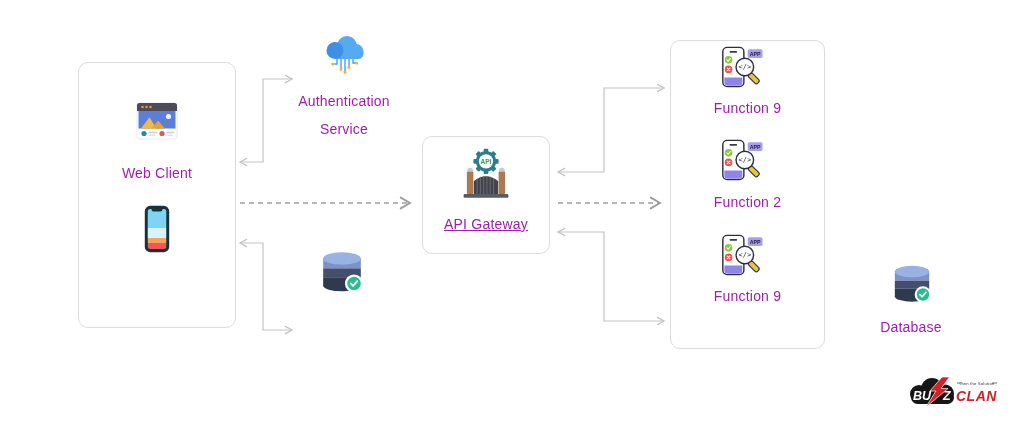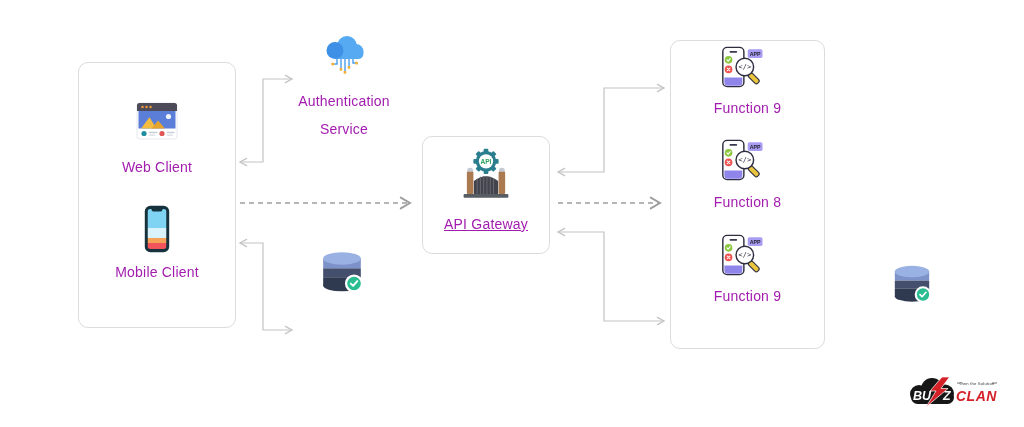--- a/index.html
+++ b/index.html
@@ -82,38 +82,37 @@
       <path d="M5 26.5 L13.5 15.2 L20.5 26.5 Z" fill="#f3bc41"></path>
       <path d="M15.5 26.5 L22 18.6 L29 26.5 Z" fill="#e5a42e"></path>
       <circle cx="8" cy="31.5" r="2.6" fill="#1f8fa0"></circle>
       <rect x="12.5" y="29.8" width="9" height="1.4" rx="0.7" fill="#c9ced8"></rect>
       <rect x="12.5" y="32.4" width="7" height="1.4" rx="0.7" fill="#d8dce4"></rect>
       <circle cx="26" cy="31.5" r="2.6" fill="#e05555"></circle>
       <rect x="30.5" y="29.8" width="8" height="1.4" rx="0.7" fill="#c9ced8"></rect>
       <rect x="30.5" y="32.4" width="6.5" height="1.4" rx="0.7" fill="#d8dce4"></rect>
     </svg>
   </div>
-  <div class="label" style="left:88px;top:153px;width:138px;">Web Client</div>
+  <div class="label" style="left:88px;top:159px;width:138px;">Web Client</div>
 
   <div class="icon" style="left:144px;top:205px;width:26px;height:48px;">
     <svg viewBox="0 0 26 48">
       <rect x="0.8" y="0.8" width="24.4" height="46.4" rx="5.5" fill="#16333d"></rect>
       <clipPath id="scr">
           <rect x="3.5" y="4" width="19" height="40" rx="3"></rect>
         </clipPath>
       <g clip-path="url(#scr)">
         <rect x="3.5" y="4" width="19" height="19" fill="#7fd3f3"></rect>
         <rect x="3.5" y="23" width="19" height="10" fill="#d9f3fc"></rect>
         <rect x="3.5" y="33" width="19" height="5" fill="#f6a259"></rect>
         <rect x="3.5" y="38" width="19" height="6" fill="#f2545b"></rect>
       </g>
       <rect x="7.5" y="2.4" width="11" height="4" rx="2" fill="#16333d"></rect>
     </svg>
   </div>
-  <div class="label" style="left:88px;top:258px;width:138px;">Mobile Client</div>
 
   <div class="icon" style="left:319px;top:33px;width:48px;height:44px;">
     <svg viewBox="0 0 48 44">
       <g stroke="#4a9ded" stroke-width="1.4" fill="none">
         <path d="M18 25 V31 H15.2"></path>
         <path d="M22 25 V35"></path>
         <path d="M26 25 V38"></path>
         <path d="M30 25 V33"></path>
         <path d="M34 25 V30 H36.8"></path>
       </g>
@@ -177,34 +176,35 @@
         <use href="#fn-icon"></use>
       </svg>
   </div>
   <div class="label" style="left:680px;top:94px;width:135px;">Function 9</div>
 
   <div class="icon" style="left:716px;top:138px;width:50px;height:44px;">
     <svg viewBox="0 0 52 46">
         <use href="#fn-icon"></use>
       </svg>
   </div>
-  <div class="label" style="left:680px;top:188px;width:135px;">Function 8</div>
+  <div class="label" style="left:680px;top:188px;width:135px;">Function 2</div>
 
   <div class="icon" style="left:716px;top:233px;width:50px;height:44px;">
     <svg viewBox="0 0 52 46">
         <use href="#fn-icon"></use>
       </svg>
   </div>
   <div class="label" style="left:680px;top:282px;width:135px;">Function 9</div>
 
   <div class="icon" style="left:891px;top:263px;width:42px;height:42px;">
     <svg viewBox="0 0 44 44">
         <use href="#db-icon"></use>
       </svg>
   </div>
+  <div class="label" style="left:861px;top:313px;width:100px;">Database</div>
 
   <div class="logo">
     <svg viewBox="0 0 94 32">
       <g fill="#161616">
         <circle cx="13" cy="18" r="9"></circle>
         <circle cx="26" cy="13" r="11"></circle>
         <circle cx="39" cy="17.5" r="9"></circle>
         <rect x="5" y="15" width="43" height="13" rx="6.5"></rect>
       </g>
       <text x="7" y="23.5" font-size="12.5" font-weight="bold" font-style="italic" fill="#ffffff" font-family="Liberation Sans, sans-serif">BU</text>

